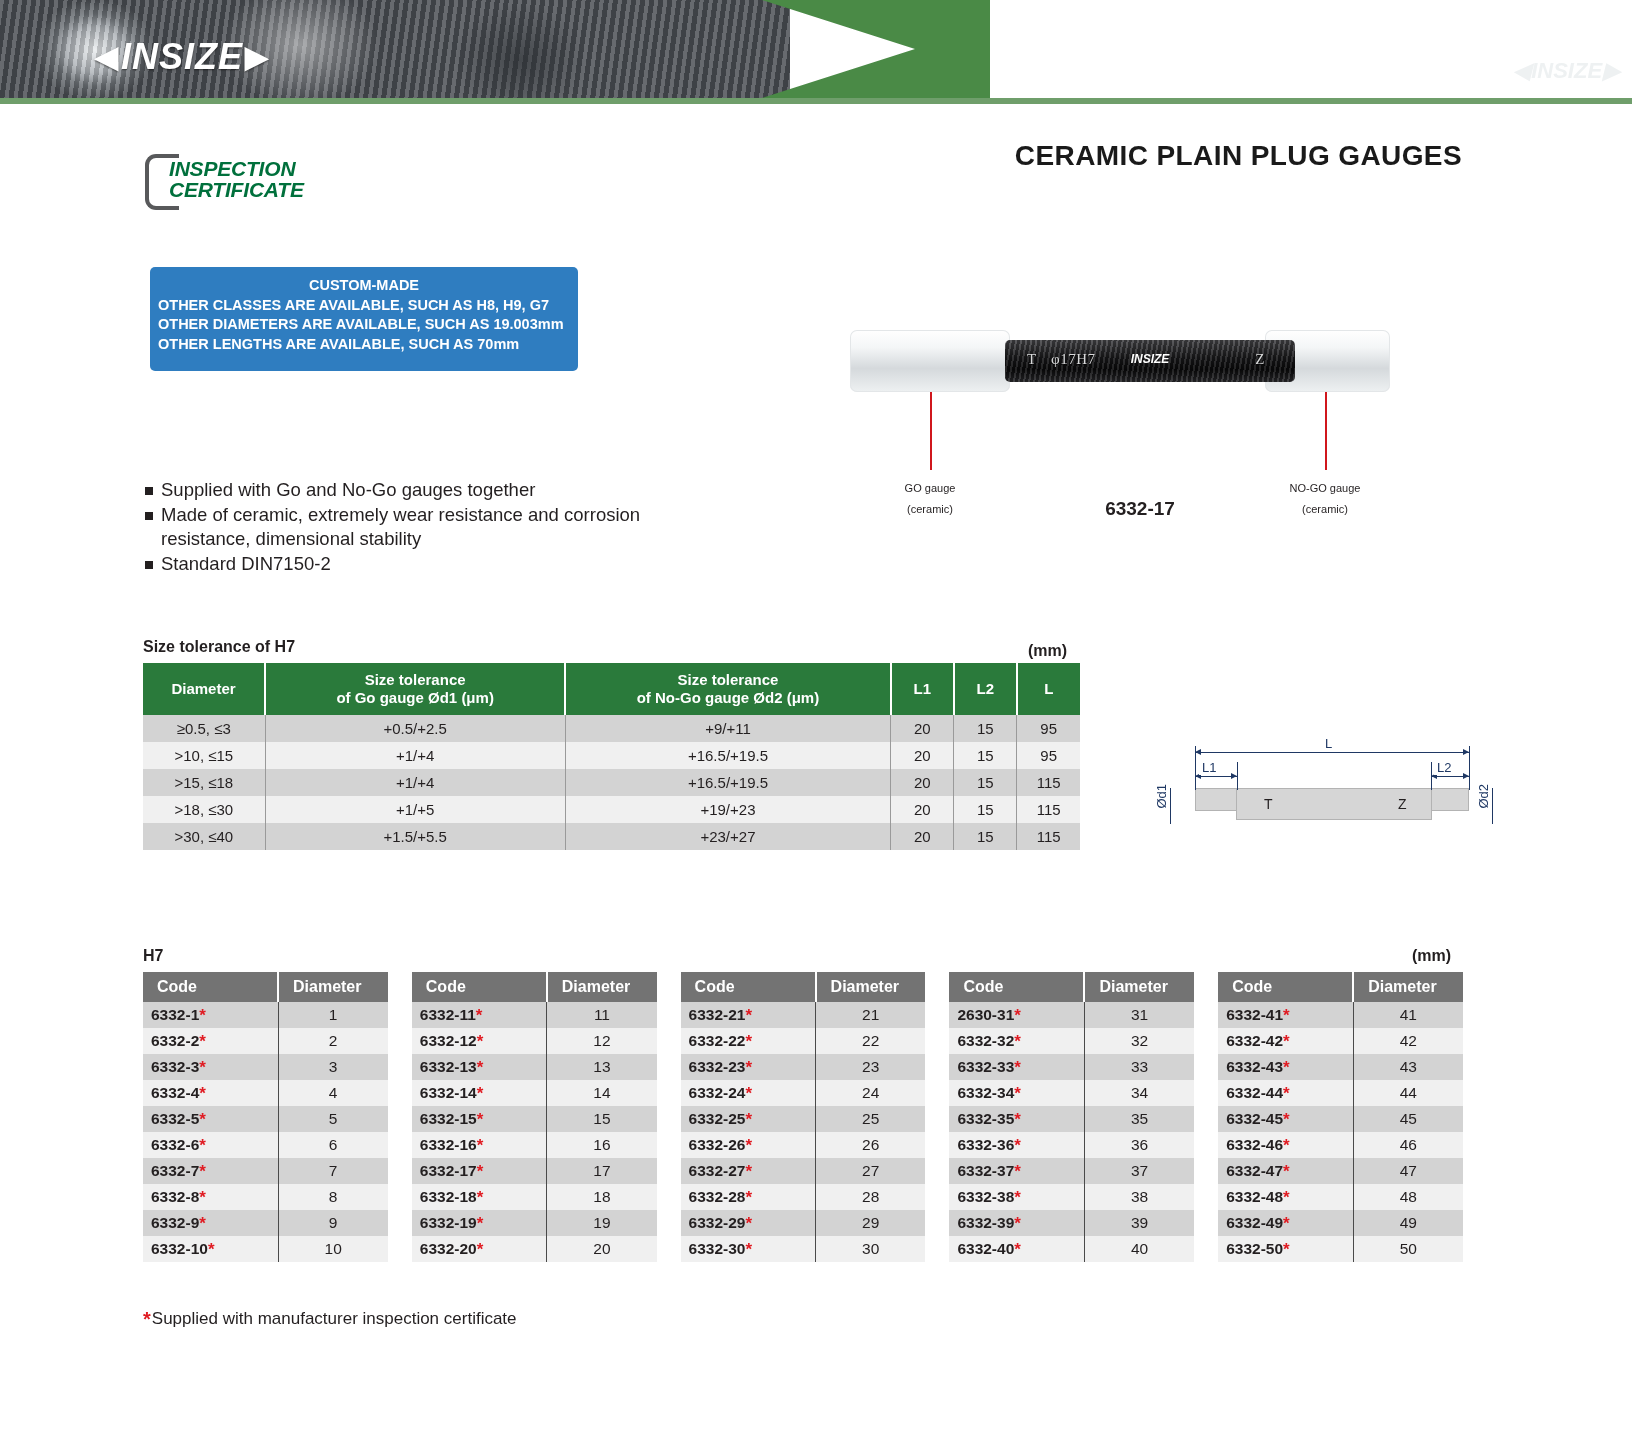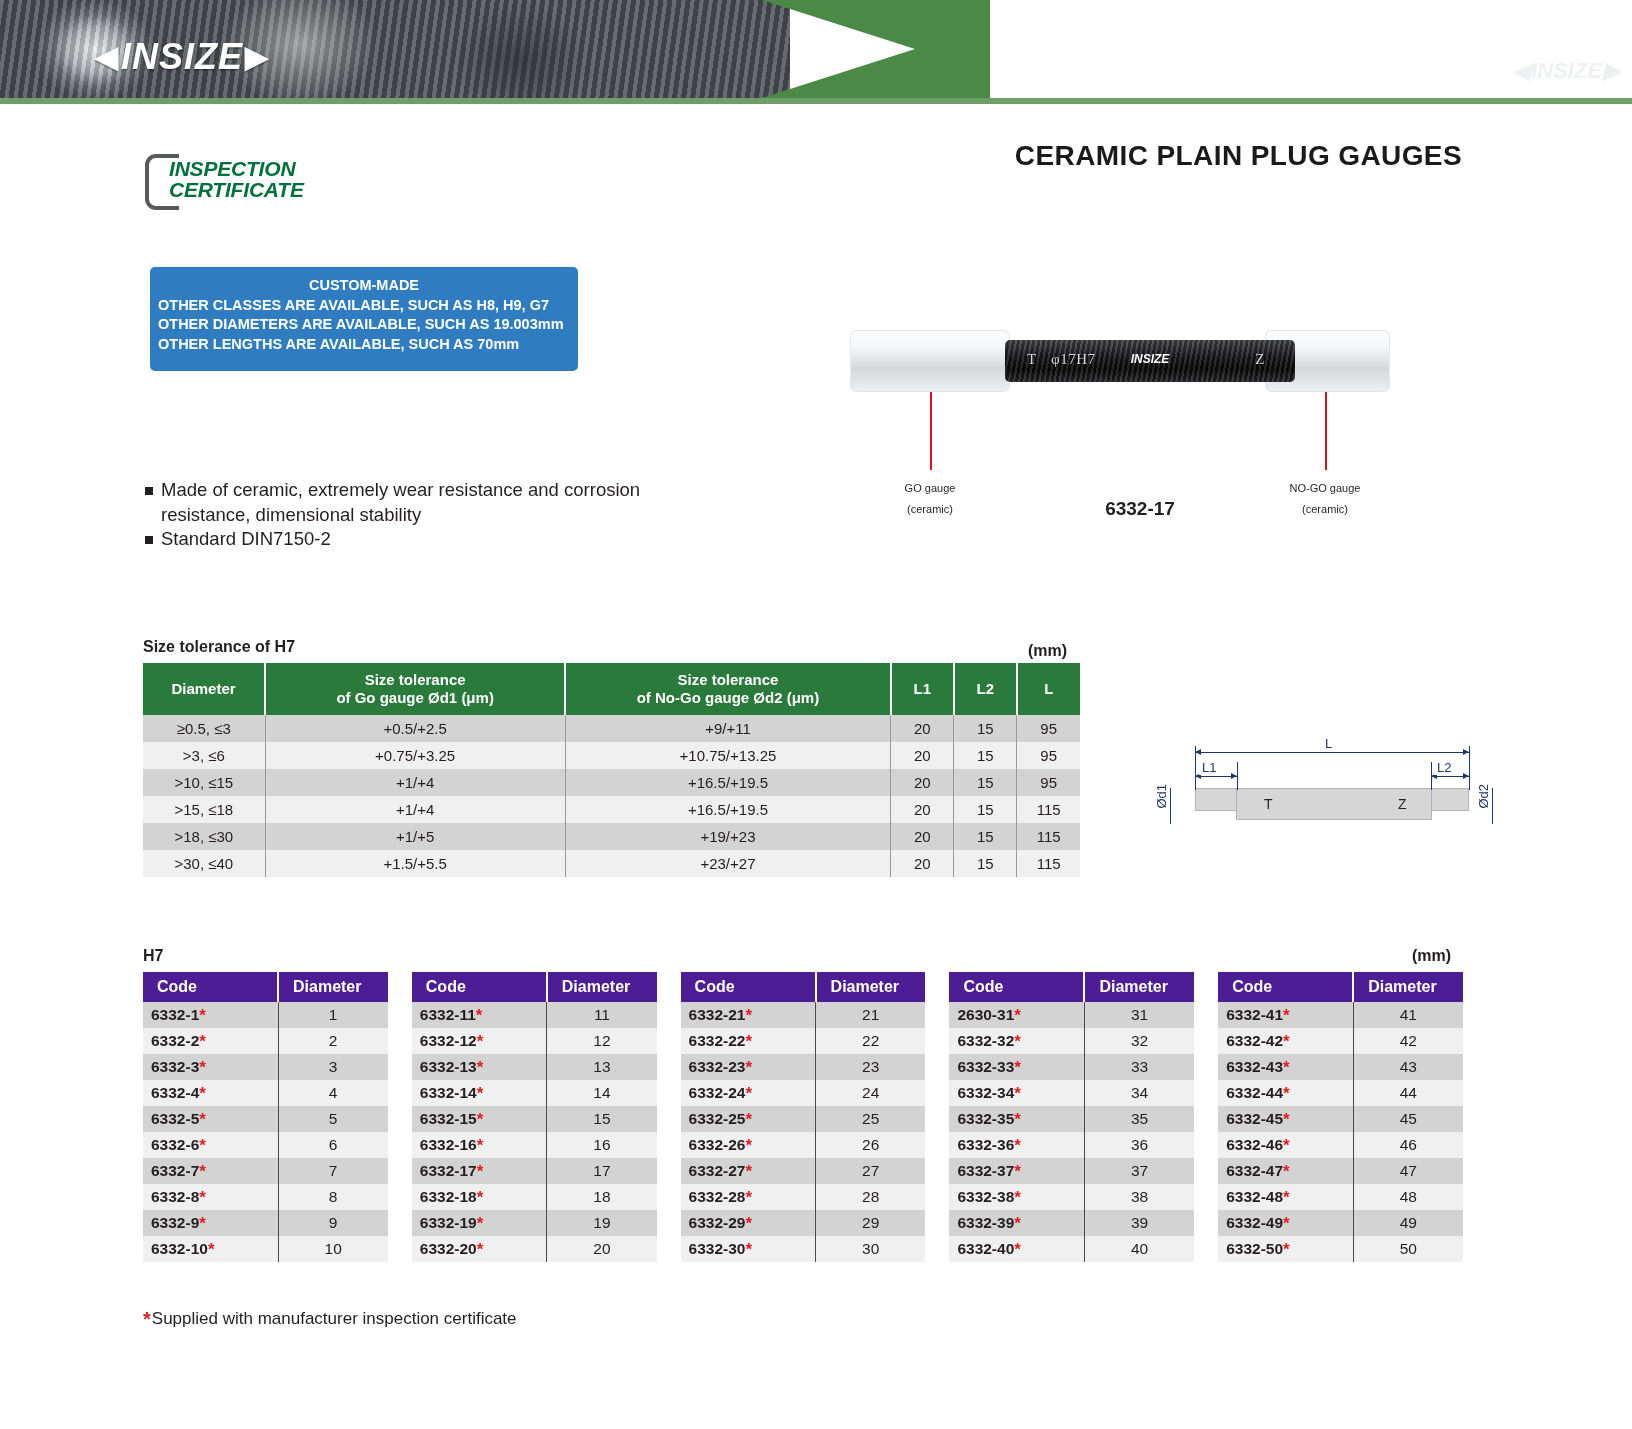--- a/index.html
+++ b/index.html
@@ -172,21 +172,21 @@
   .dim .arrow-line:before { left:0;  border-right:6px solid #1f3864; }
   .dim .arrow-line:after  { right:0; border-left:6px solid #1f3864; }
   .dim .ext { position:absolute; width:1px; background:#1f3864; }
   .dim .dim-txt { position:absolute; background:#ffffff; padding:0 3px; }
   .dim .vert { position:absolute; writing-mode:vertical-rl; transform:rotate(180deg); font-size:13px; }
 
   
   .code-tables { position:absolute; left:143px; top:972px; width:1320px; display:flex; gap:24px; }
   .code-table { border-collapse:collapse; font-size:15px; width:250px; }
   .code-table th {
-    background:#4c1d95; color:#ffffff; font-weight:bold; font-size:16px;
+    background:#737373; color:#ffffff; font-weight:bold; font-size:16px;
     padding:6px 8px; text-align:left;
     border-left:2px solid #ffffff;
   }
   .code-table th:first-child { border-left:none; padding-left:14px; }
   .code-table th.th-dia { text-align:left; padding-left:14px; }
   .code-table td { padding:4px 8px; color:#231f20; font-size:15.5px; }
   .code-table td.c-code {
     font-weight:bold; white-space:nowrap;
     border-right:1.5px solid #4a4a4a; width:135px;
   }
@@ -231,20 +231,26 @@
 </div>
 
 <div class="custom-box">
   <div class="ln-center">CUSTOM-MADE</div>
   <div class="ln">OTHER CLASSES ARE AVAILABLE, SUCH AS H8, H9, G7</div>
   <div class="ln">OTHER DIAMETERS ARE AVAILABLE, SUCH AS 19.003mm</div>
   <div class="ln">OTHER LENGTHS ARE AVAILABLE, SUCH AS 70mm</div>
 </div>
 
 <div class="features">
+  <div class="feat-row">
+    <span class="feat-bullet">
+        <i></i>
+      </span>
+    <span class="feat-text">Supplied with Go and No-Go gauges together</span>
+  </div>
   <div class="feat-row">
     <span class="feat-bullet">
         <i></i>
       </span>
     <span class="feat-text">Made of ceramic, extremely wear resistance and corrosion resistance, dimensional stability</span>
   </div>
   <div class="feat-row">
     <span class="feat-bullet">
         <i></i>
       </span>
@@ -294,28 +300,20 @@
       <th class="c-l1">L1</th>
       <th class="c-l2">L2</th>
       <th class="c-l">L</th>
     </tr>
   </thead>
   <tbody>
     <tr>
         <td>≥0.5, ≤3</td>
         <td>+0.5/+2.5</td>
         <td>+9/+11</td>
-        <td>20</td>
-        <td>15</td>
-        <td>95</td>
-      </tr>
-    <tr>
-        <td>&gt;3, ≤6</td>
-        <td>+0.75/+3.25</td>
-        <td>+10.75/+13.25</td>
         <td>20</td>
         <td>15</td>
         <td>95</td>
       </tr>
     <tr>
         <td>&gt;10, ≤15</td>
         <td>+1/+4</td>
         <td>+16.5/+19.5</td>
         <td>20</td>
         <td>15</td>

